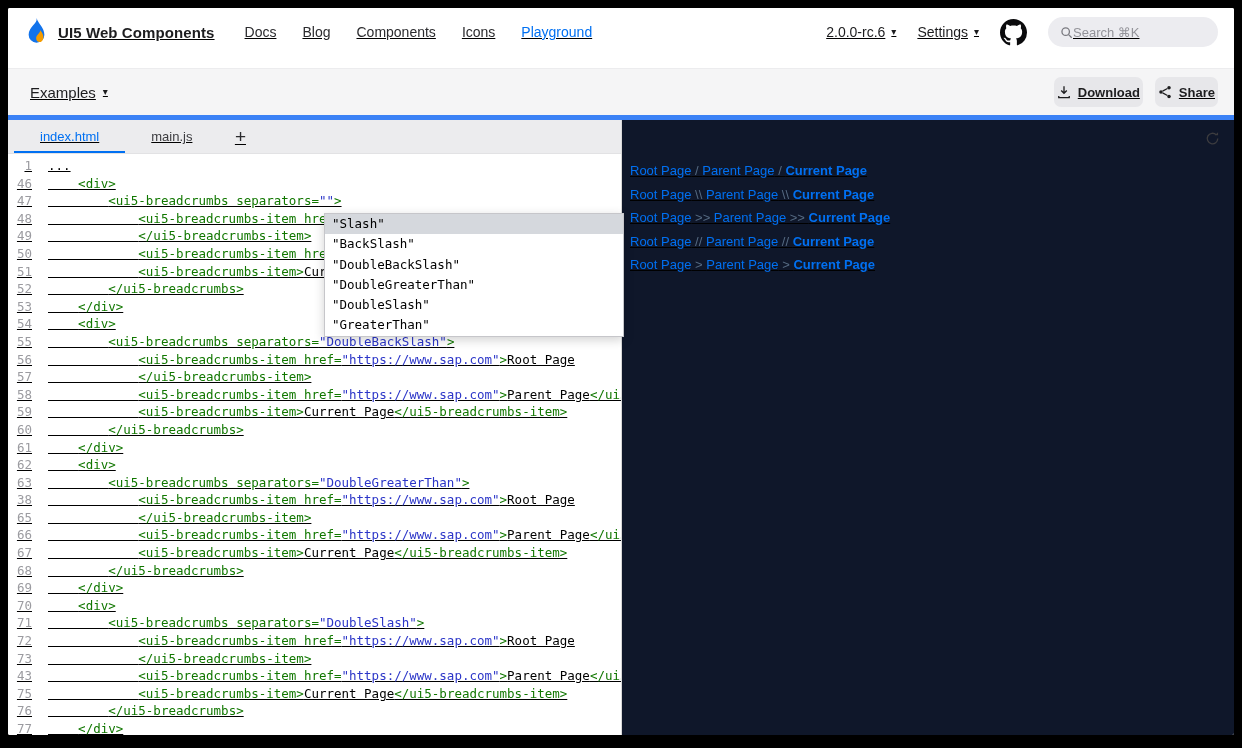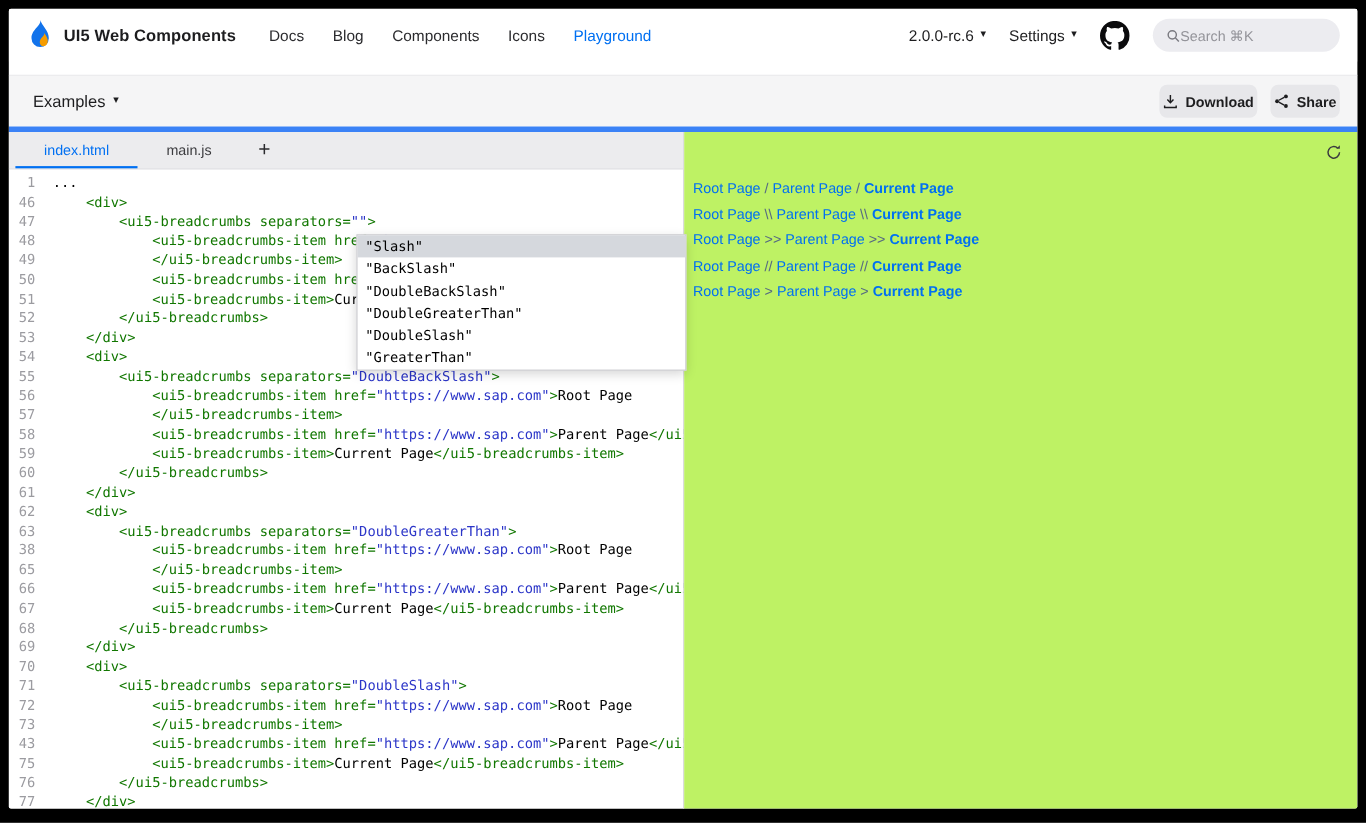--- a/index.html
+++ b/index.html
@@ -6,21 +6,21 @@
   html, body { width: 1242px; height: 748px; }
   body {
     background: #000;
     font-family: "Liberation Sans", sans-serif;
     position: relative;
     overflow: hidden;
   }
   .app {
     position: absolute; left: 8px; top: 8px;
     width: 1226px; height: 727px;
-    background: #fff; overflow: hidden; border-radius: 2px;
+    background: #fff; overflow: hidden; border-radius: 2px; text-decoration: underline;
   }
 
   
   .navbar {
     height: 48px; background: #fff;
     display: flex; align-items: center; padding: 0 16px;
   }
   .brand { display: flex; align-items: center; gap: 9px; margin-right: 30px; cursor: pointer; }
   .brand-title { font-weight: bold; font-size: 15px; color: #1d1d1f; letter-spacing: .1px; }
   .nav-links { display: flex; gap: 26px; font-size: 14px; align-items: center; }
@@ -50,21 +50,21 @@
   .btn {
     height: 30px; background: #e7e7ea; border: none; border-radius: 7px;
     display: flex; align-items: center; gap: 7px; padding: 0 3px;
     font-size: 13px; font-weight: bold; color: #1d1d1f; cursor: pointer;
     font-family: "Liberation Sans", sans-serif;
   }
 
   
   .main { display: flex; height: 632px; border-top: 5px solid #3b82f6; }
   .editor-pane { width: 614px; flex: none; position: relative; border-right: 1px solid #d8d8d8; background: #fff; }
-  .preview-pane { flex: 1; background: #bef264; position: relative; }
+  .preview-pane { flex: 1; background: #0f172a; position: relative; }
 
   
   .tabbar {
     height: 34px; background: #ececee; border-bottom: 1px solid #e2e2e4;
     display: flex; align-items: stretch; padding-left: 6px;
   }
   .tab {
     display: flex; align-items: center; padding: 0 26px;
     font-size: 13px; color: #3c3c3f; position: relative; cursor: pointer;
   }

